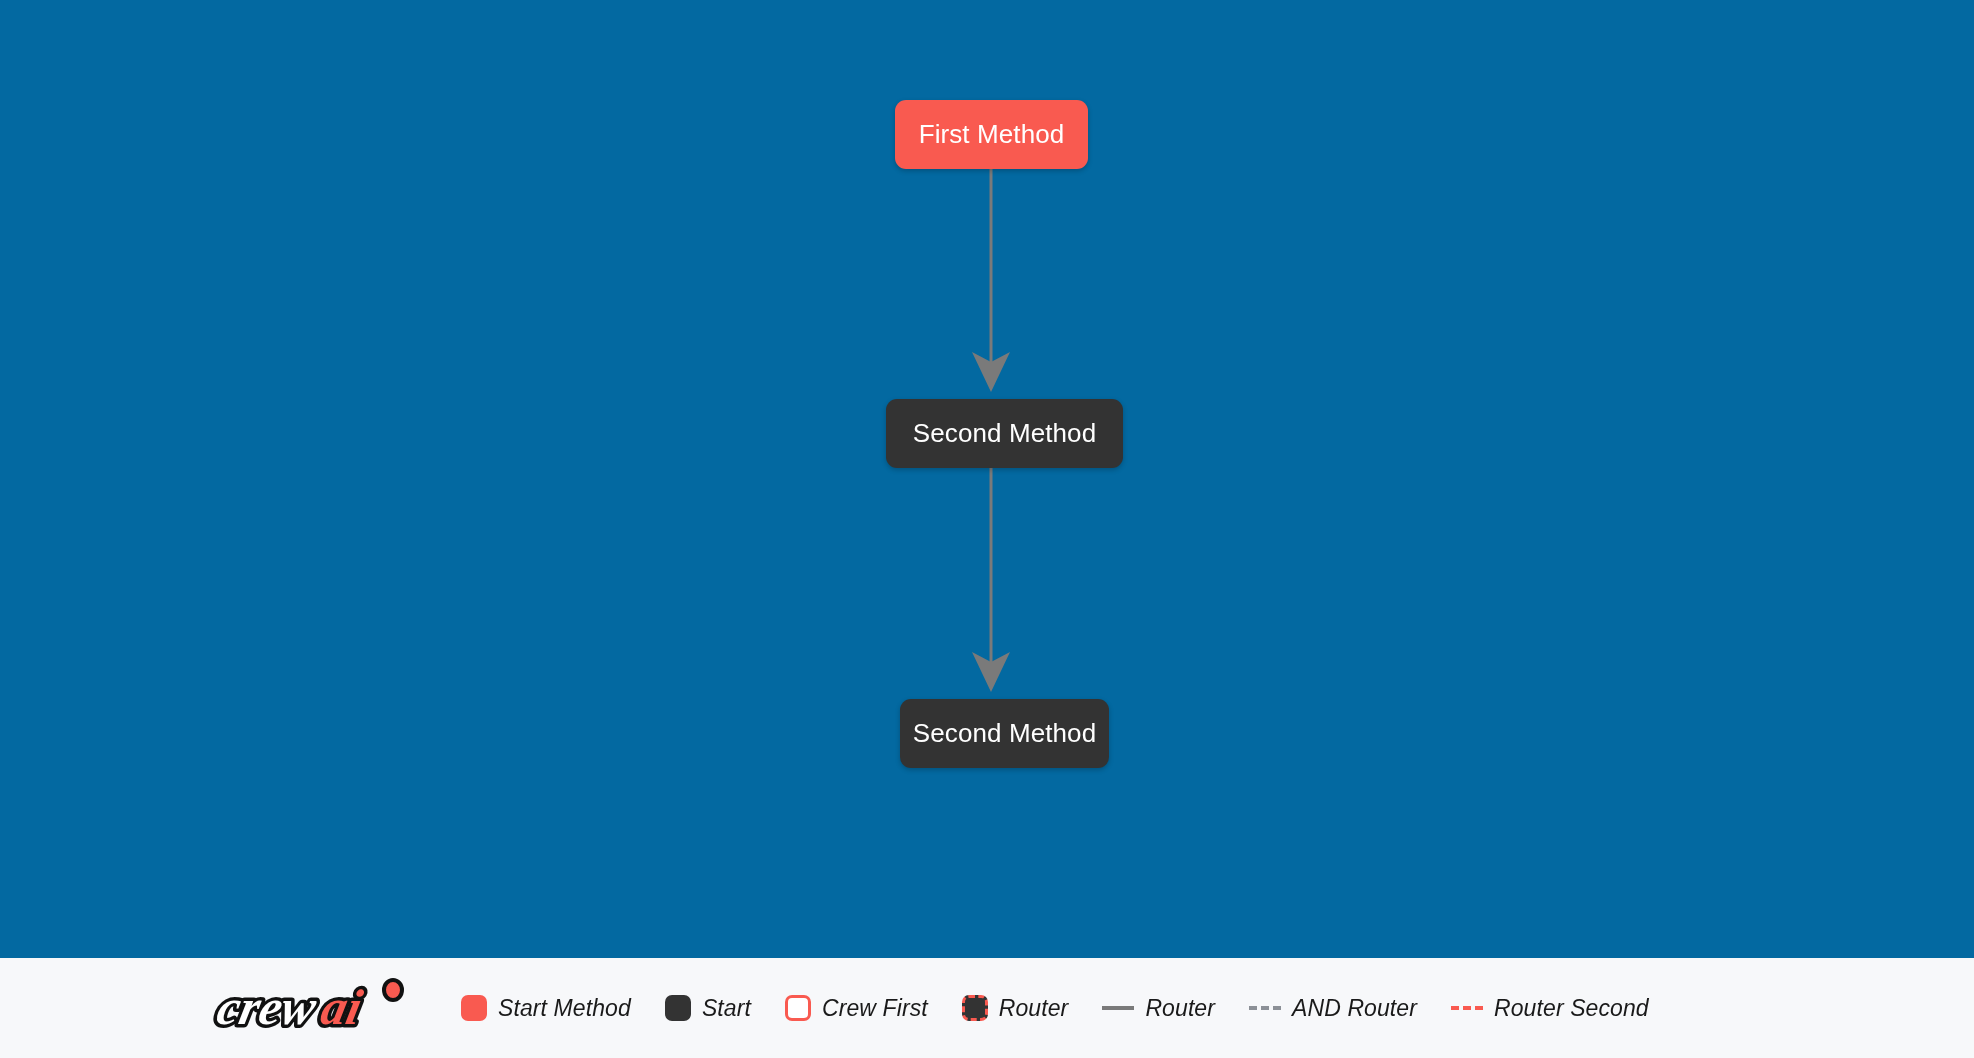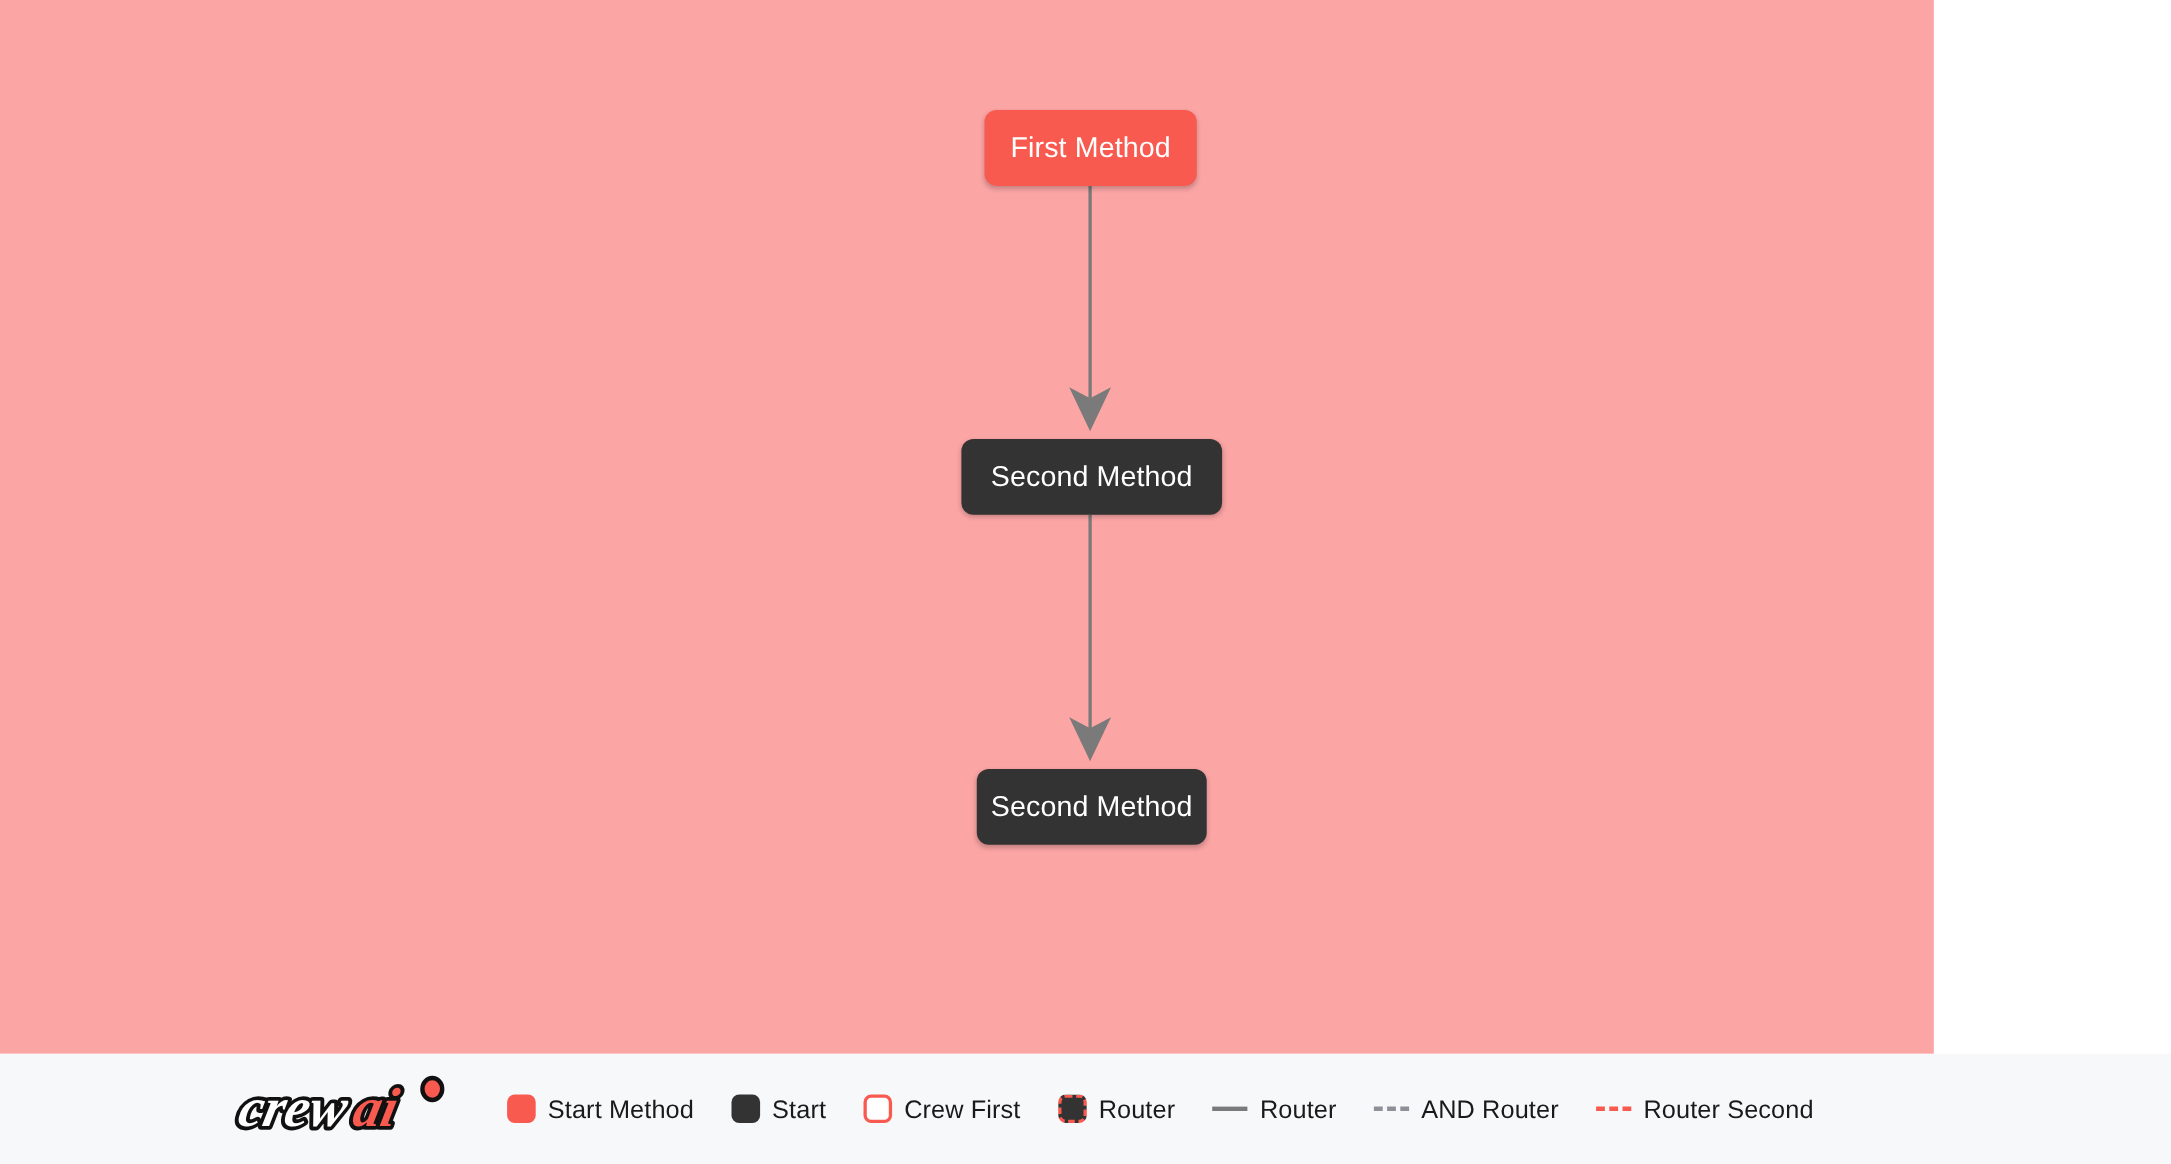--- a/index.html
+++ b/index.html
@@ -14,23 +14,23 @@
     overflow: hidden;
     font-family: "Liberation Sans", sans-serif;
     -webkit-font-smoothing: antialiased;
   }
 
   
   #flow-canvas {
     position: absolute;
     left: 0;
     top: 0;
-    width: 1758px;
+    width: 1974px;
     height: 958px;
-    background: #fca5a5;
+    background: #0369a1;
   }
   #edge-layer {
     position: absolute;
     left: 0;
     top: 0;
     width: 1974px;
     height: 958px;
   }
 
   
@@ -46,20 +46,21 @@
     color: #ffffff;
     white-space: nowrap;
     box-shadow: 0 2px 5px rgba(0,0,0,.22);
     z-index: 3;
   }
   .node-start {
     background: #f95a50;
   }
   .node-method {
     background: #333333;
+    margin-left: 12px;
   }
 
   
   #legend-bar {
     position: absolute;
     left: 0;
     top: 958px;
     width: 1974px;
     height: 100px;
     background: #f7f8fa;
@@ -80,20 +81,21 @@
     margin-right: 36px;
     flex: 0 0 auto;
     display: block;
   }
 
   .legend-item {
     display: flex;
     align-items: center;
     margin-right: 34px;
     white-space: nowrap;
+    font-style: italic;
   }
   .legend-label {
     font-size: 23px;
     color: #1a1a1a;
     margin-left: 11px;
     letter-spacing: .1px;
   }
 
   .swatch {
     box-sizing: border-box;

